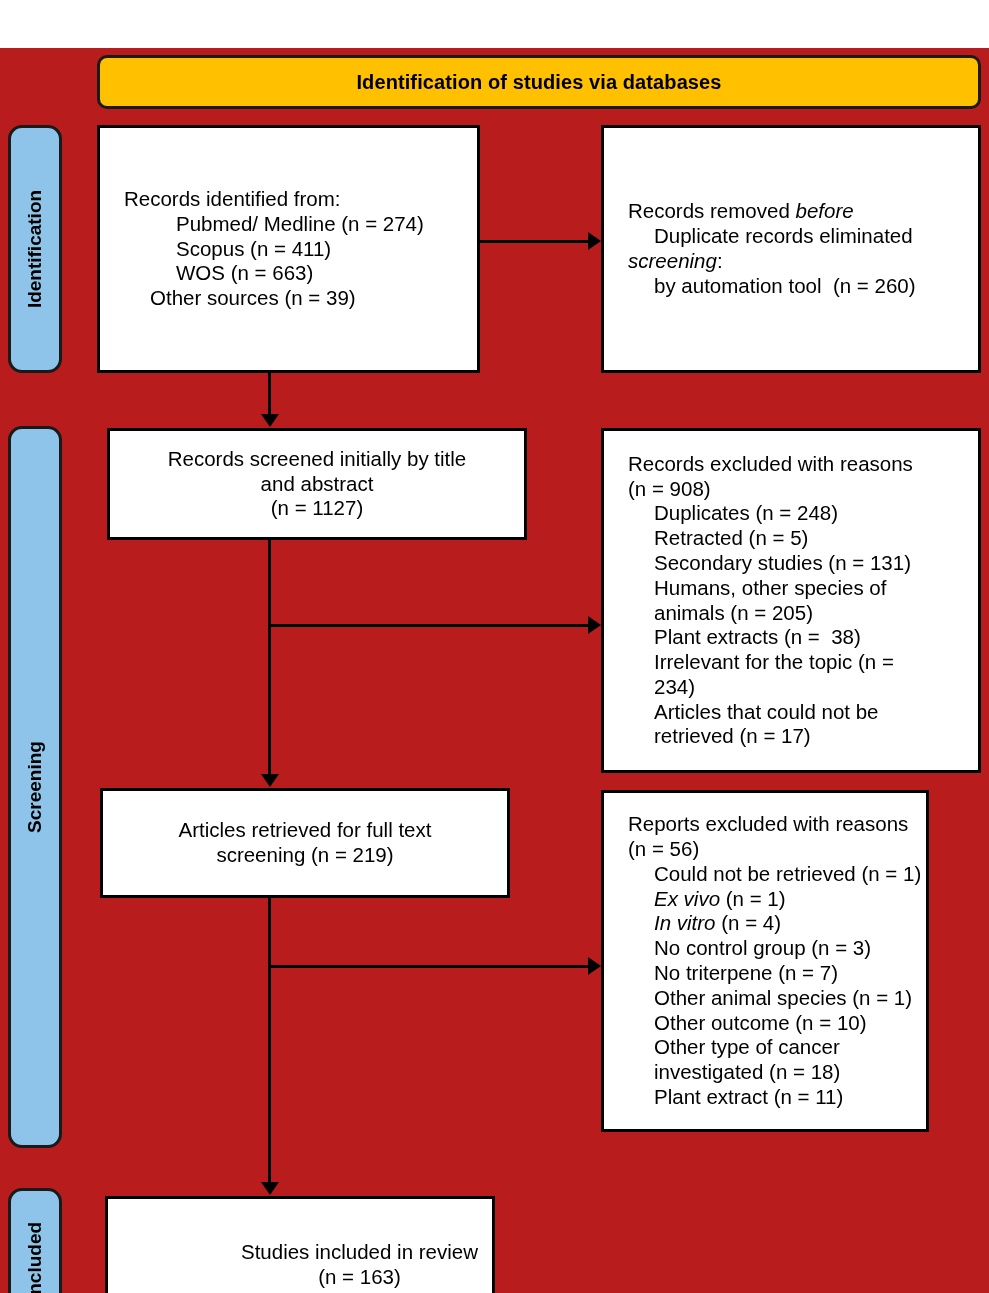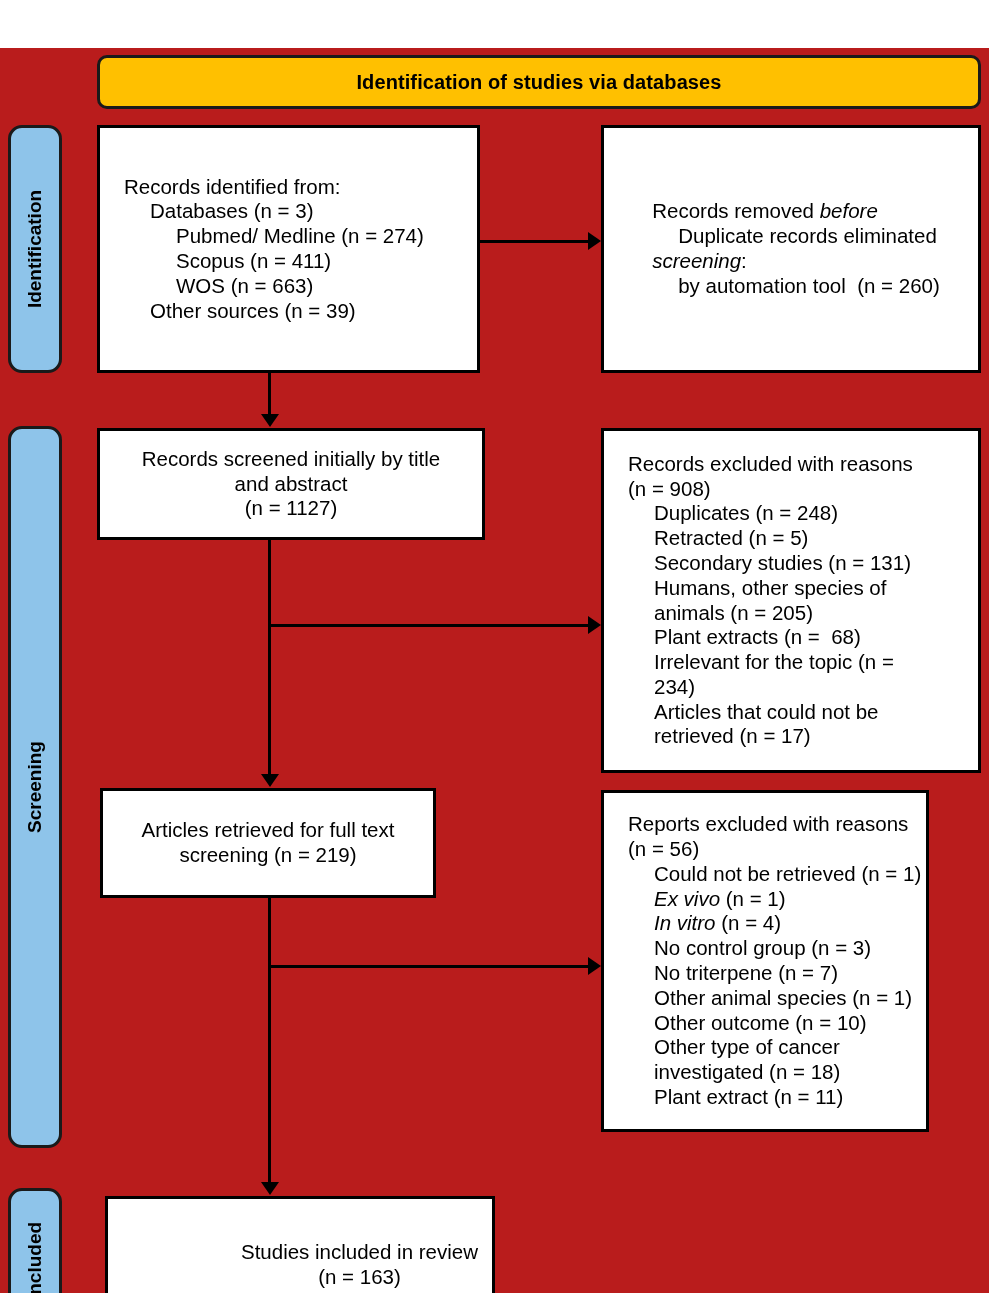--- a/index.html
+++ b/index.html
@@ -126,63 +126,62 @@
     <span>Screening</span>
   </div>
 
   <div class="side-label" style="left:8px; top:1140px; width:54px; height:145px;">
     <span>Included</span>
   </div>
 
   <div class="box left" style="left:97px; top:77px; width:383px; height:248px;">
     <div class="pad">
       <div class="line">Records identified from:</div>
-      <div class="line ind1">Databases (n = 3)</div>
       <div class="line ind2">Pubmed/ Medline (n = 274)</div>
       <div class="line ind2">Scopus (n = 411)</div>
       <div class="line ind2">WOS (n = 663)</div>
       <div class="line ind1">Other sources (n = 39)</div>
     </div>
   </div>
 
-  <div class="box left" style="left:601px; top:77px; width:380px; height:248px;align-items:center;">
+  <div class="box left" style="left:601px; top:77px; width:380px; height:248px;">
     <div class="pad">
       <div class="line"><span>Records removed </span><span class="it">before</span></div>
       <div class="line ind1">Duplicate records eliminated</div>
       <div class="line"><span class="it">screening</span><span>:</span></div>
       <div class="line ind1">by automation tool  (n = 260)</div>
     </div>
   </div>
 
-  <div class="box center" style="left:97px; top:380px; width:388px; height:112px;">
+  <div class="box center" style="left:107px; top:380px; width:420px; height:112px;">
     <div class="pad">
       <div class="line">Records screened initially by title</div>
       <div class="line">and abstract</div>
       <div class="line">(n = 1127)</div>
     </div>
   </div>
 
   <div class="box left" style="left:601px; top:380px; width:380px; height:345px;">
     <div class="pad">
       <div class="line">Records excluded with reasons</div>
       <div class="line">(n = 908)</div>
       <div class="line ind1">Duplicates (n = 248)</div>
       <div class="line ind1">Retracted (n = 5)</div>
       <div class="line ind1">Secondary studies (n = 131)</div>
       <div class="line ind1">Humans, other species of</div>
       <div class="line ind1">animals (n = 205)</div>
-      <div class="line ind1">Plant extracts (n =  68)</div>
+      <div class="line ind1">Plant extracts (n =  38)</div>
       <div class="line ind1">Irrelevant for the topic (n =</div>
       <div class="line ind1">234)</div>
       <div class="line ind1">Articles that could not be</div>
       <div class="line ind1">retrieved (n = 17)</div>
     </div>
   </div>
 
-  <div class="box center" style="left:100px; top:740px; width:336px; height:110px;">
+  <div class="box center" style="left:100px; top:740px; width:410px; height:110px;">
     <div class="pad">
       <div class="line">Articles retrieved for full text</div>
       <div class="line">screening (n = 219)</div>
     </div>
   </div>
 
   <div class="box left" style="left:601px; top:742px; width:328px; height:342px;">
     <div class="pad">
       <div class="line">Reports excluded with reasons</div>
       <div class="line">(n = 56)</div>

